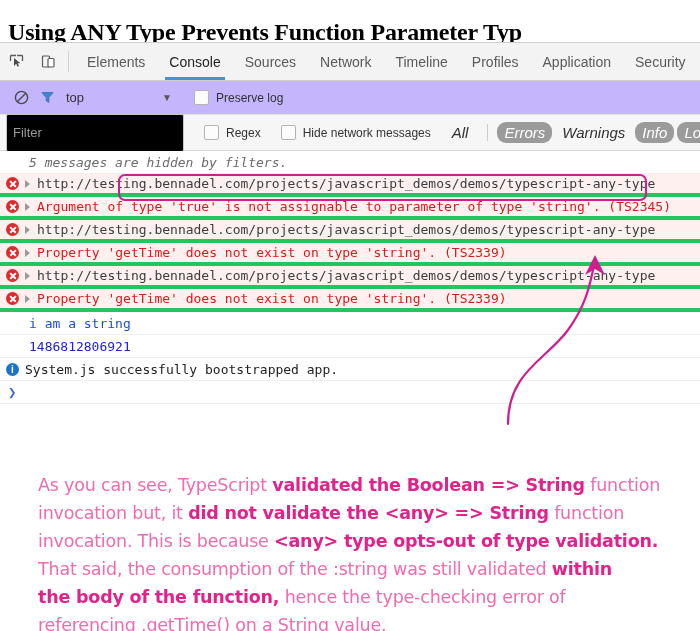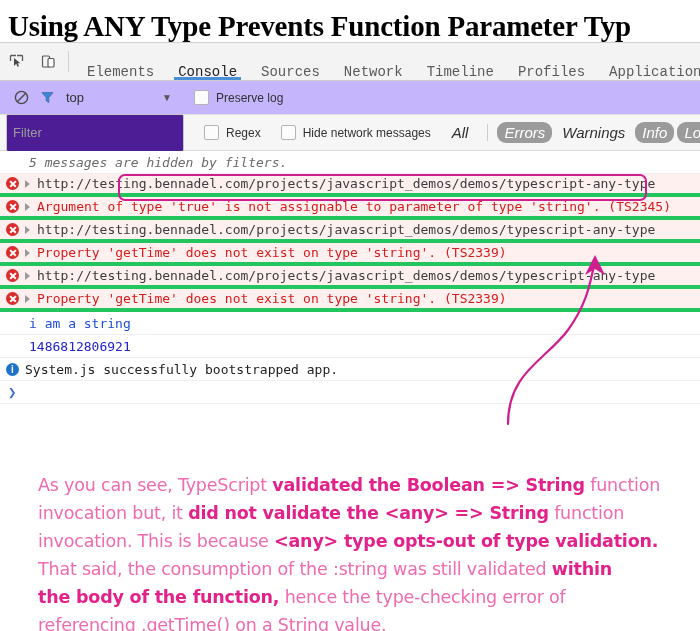--- a/index.html
+++ b/index.html
@@ -12,26 +12,26 @@
     height: 631px;
     overflow: hidden;
     font-family: "Liberation Sans", sans-serif;
     position: relative;
   }
 
   
   .page-title {
     font-family: "Liberation Serif", serif;
     font-weight: bold;
-    font-size: 29px;
+    font-size: 24px;
     color: #000000;
     line-height: 1;
     white-space: nowrap;
     overflow: hidden;
-    padding: 12px 0 0 8px;
+    padding: 20px 0 0 8px;
     height: 42px;
     box-sizing: border-box;
     letter-spacing: -0.2px;
   }
 
   
   .devtools {
     position: relative;
     width: 700px;
     height: 589px;
@@ -59,27 +59,26 @@
   }
   .tool-btn svg { display: block; }
   .tab-divider {
     width: 1px;
     background: #d0d0d0;
     margin: 8px 6px 8px 4px;
     flex: 0 0 auto;
   }
   .tab {
     display: flex;
-    align-items: flex-end;
+    align-items: center;
     padding: 0 12px;
     font-size: 14px;
     color: #5a5a5a;
     flex: 0 0 auto;
     position: relative;
-    font-family: Liberation Mono, monospace;
   }
   .tab.active {
     color: #232323;
   }
   .tab.active::after {
     content: "";
     position: absolute;
     left: 8px;
     right: 8px;
     bottom: 0;
@@ -147,21 +146,21 @@
     background: #f6f6f6;
     border-bottom: 1px solid #dadada;
     padding: 0 6px;
     white-space: nowrap;
   }
   .filter-input {
     width: 178px;
     height: 38px;
     border: 1px solid #c6c6c6;
     border-radius: 2px;
-    background: #4c1d95;
+    background: #000000;
     font-size: 13px;
     color: #9b9b9b;
     padding: 0 6px;
     box-sizing: border-box;
     display: flex;
     align-items: center;
     flex: 0 0 auto;
   }
   .filter-row .cb-group { margin-left: 20px; }
   .sep-bar {

